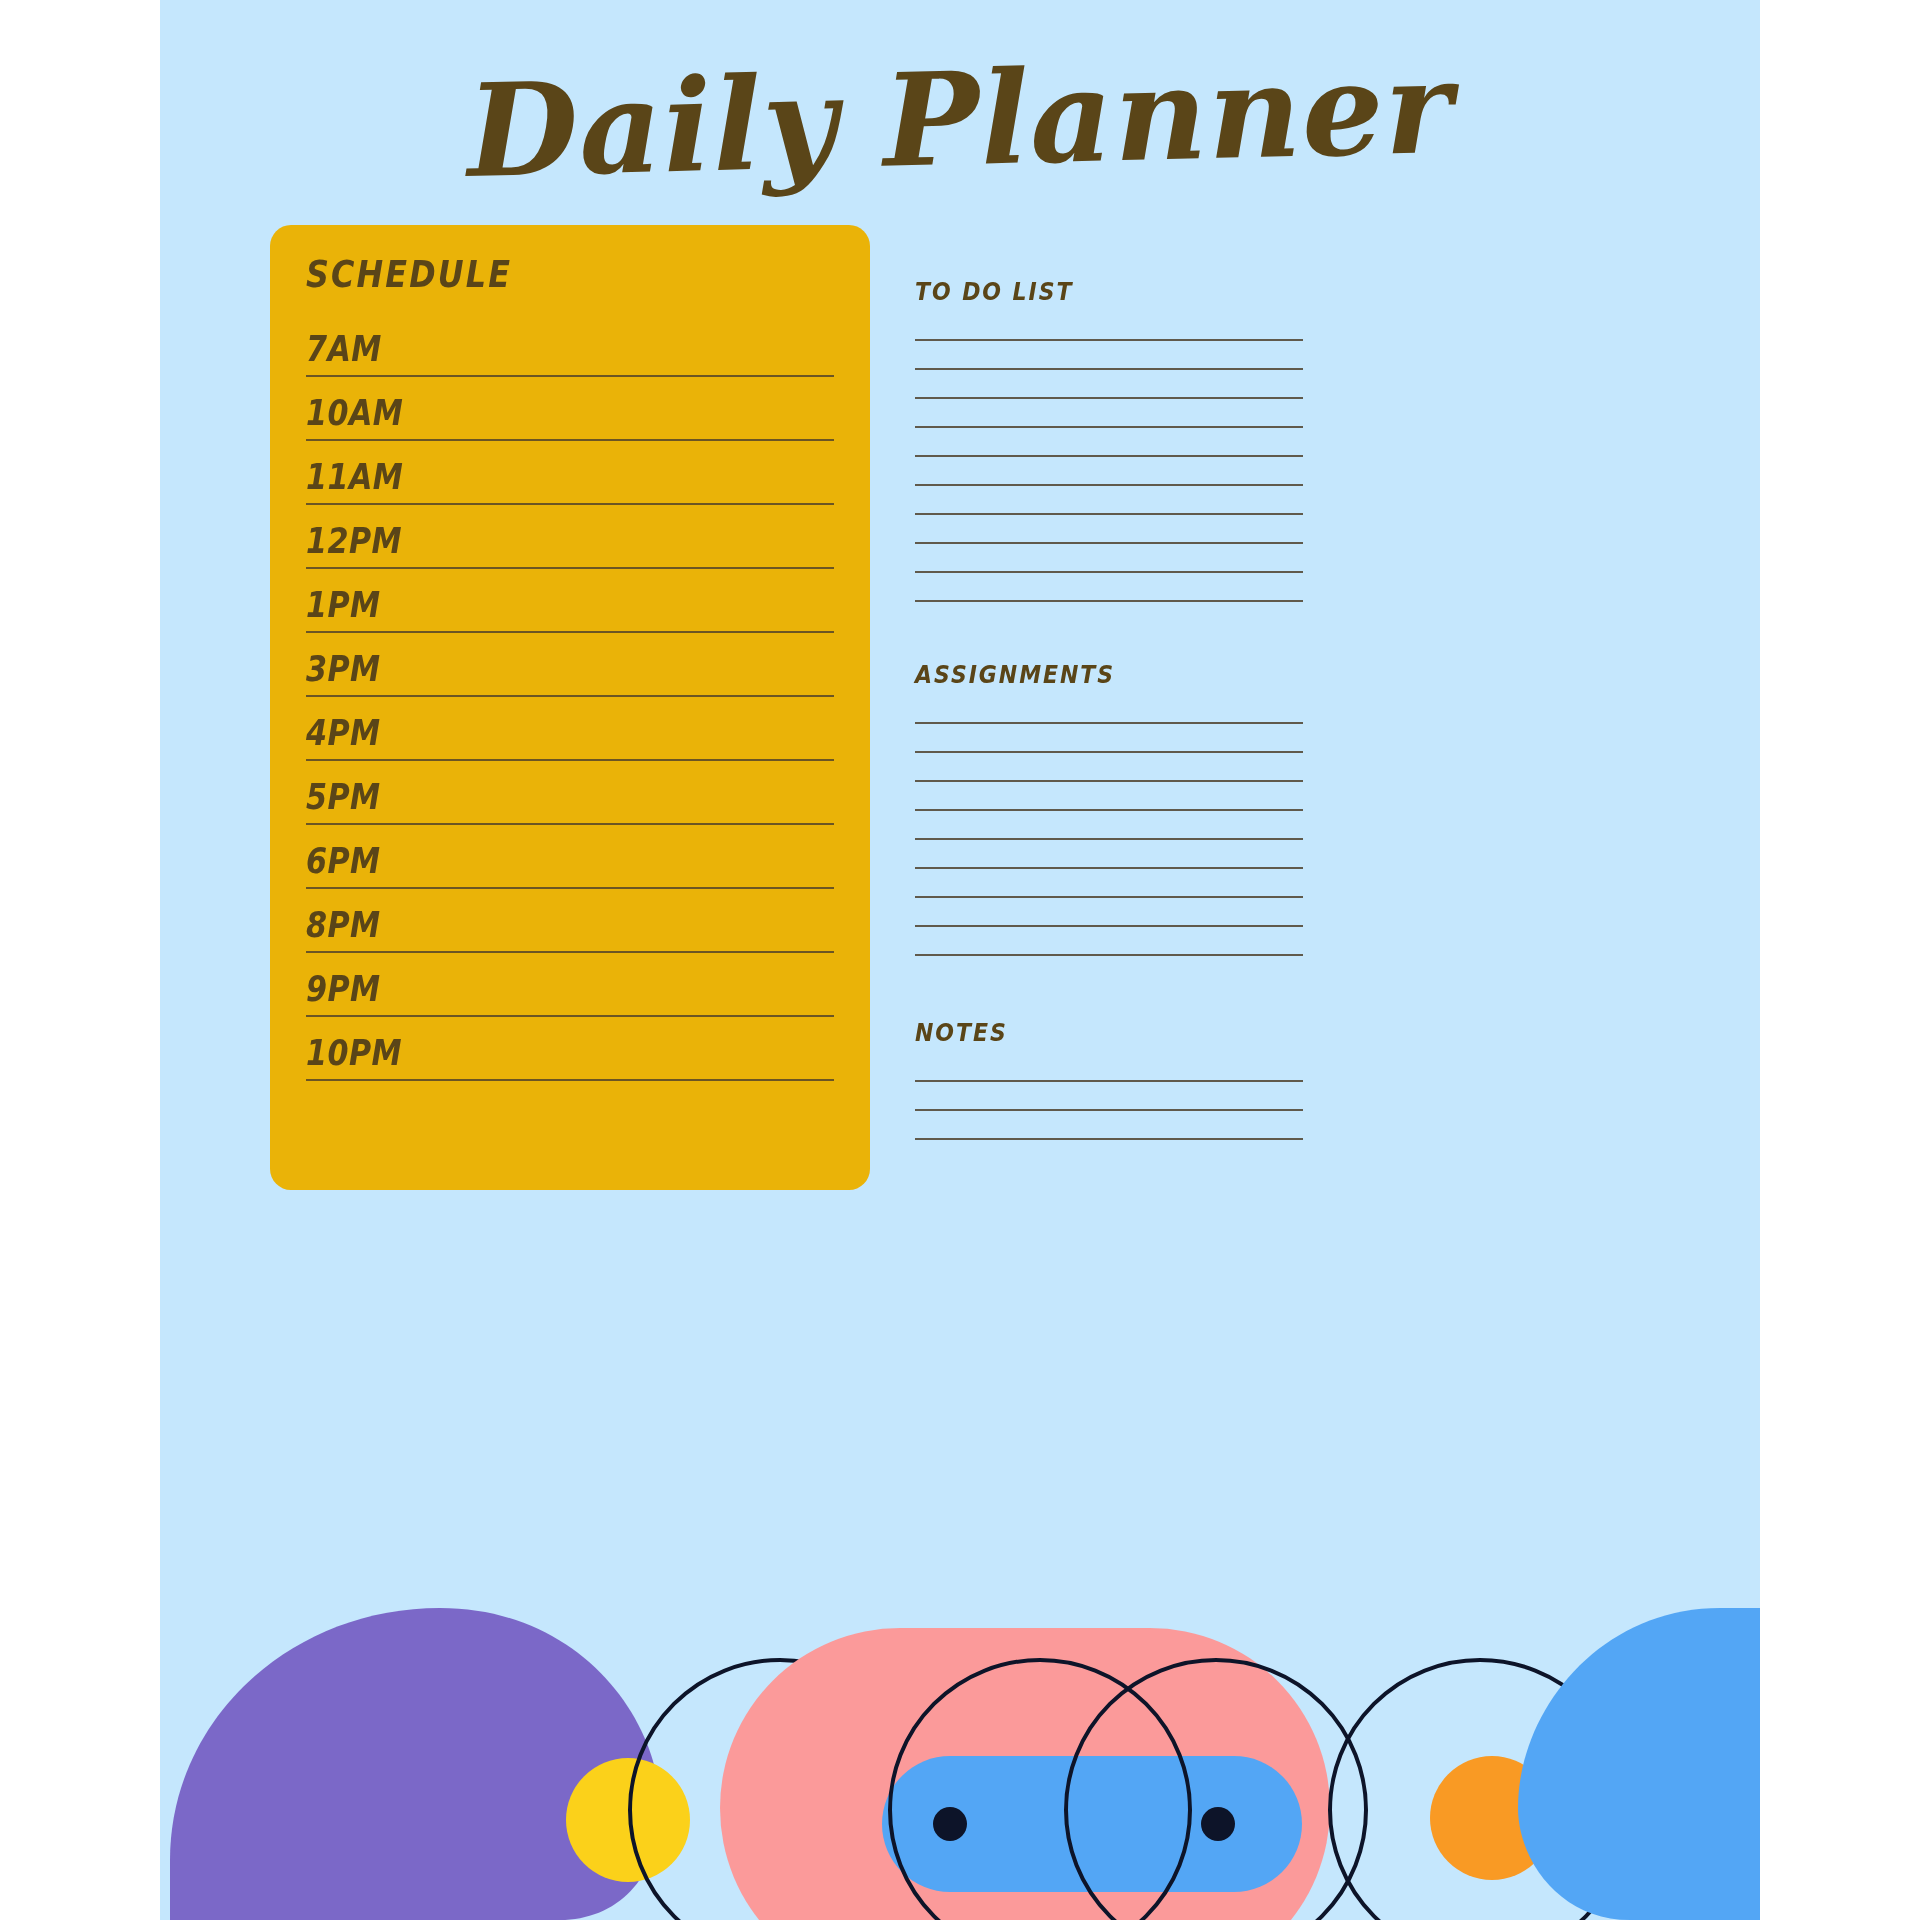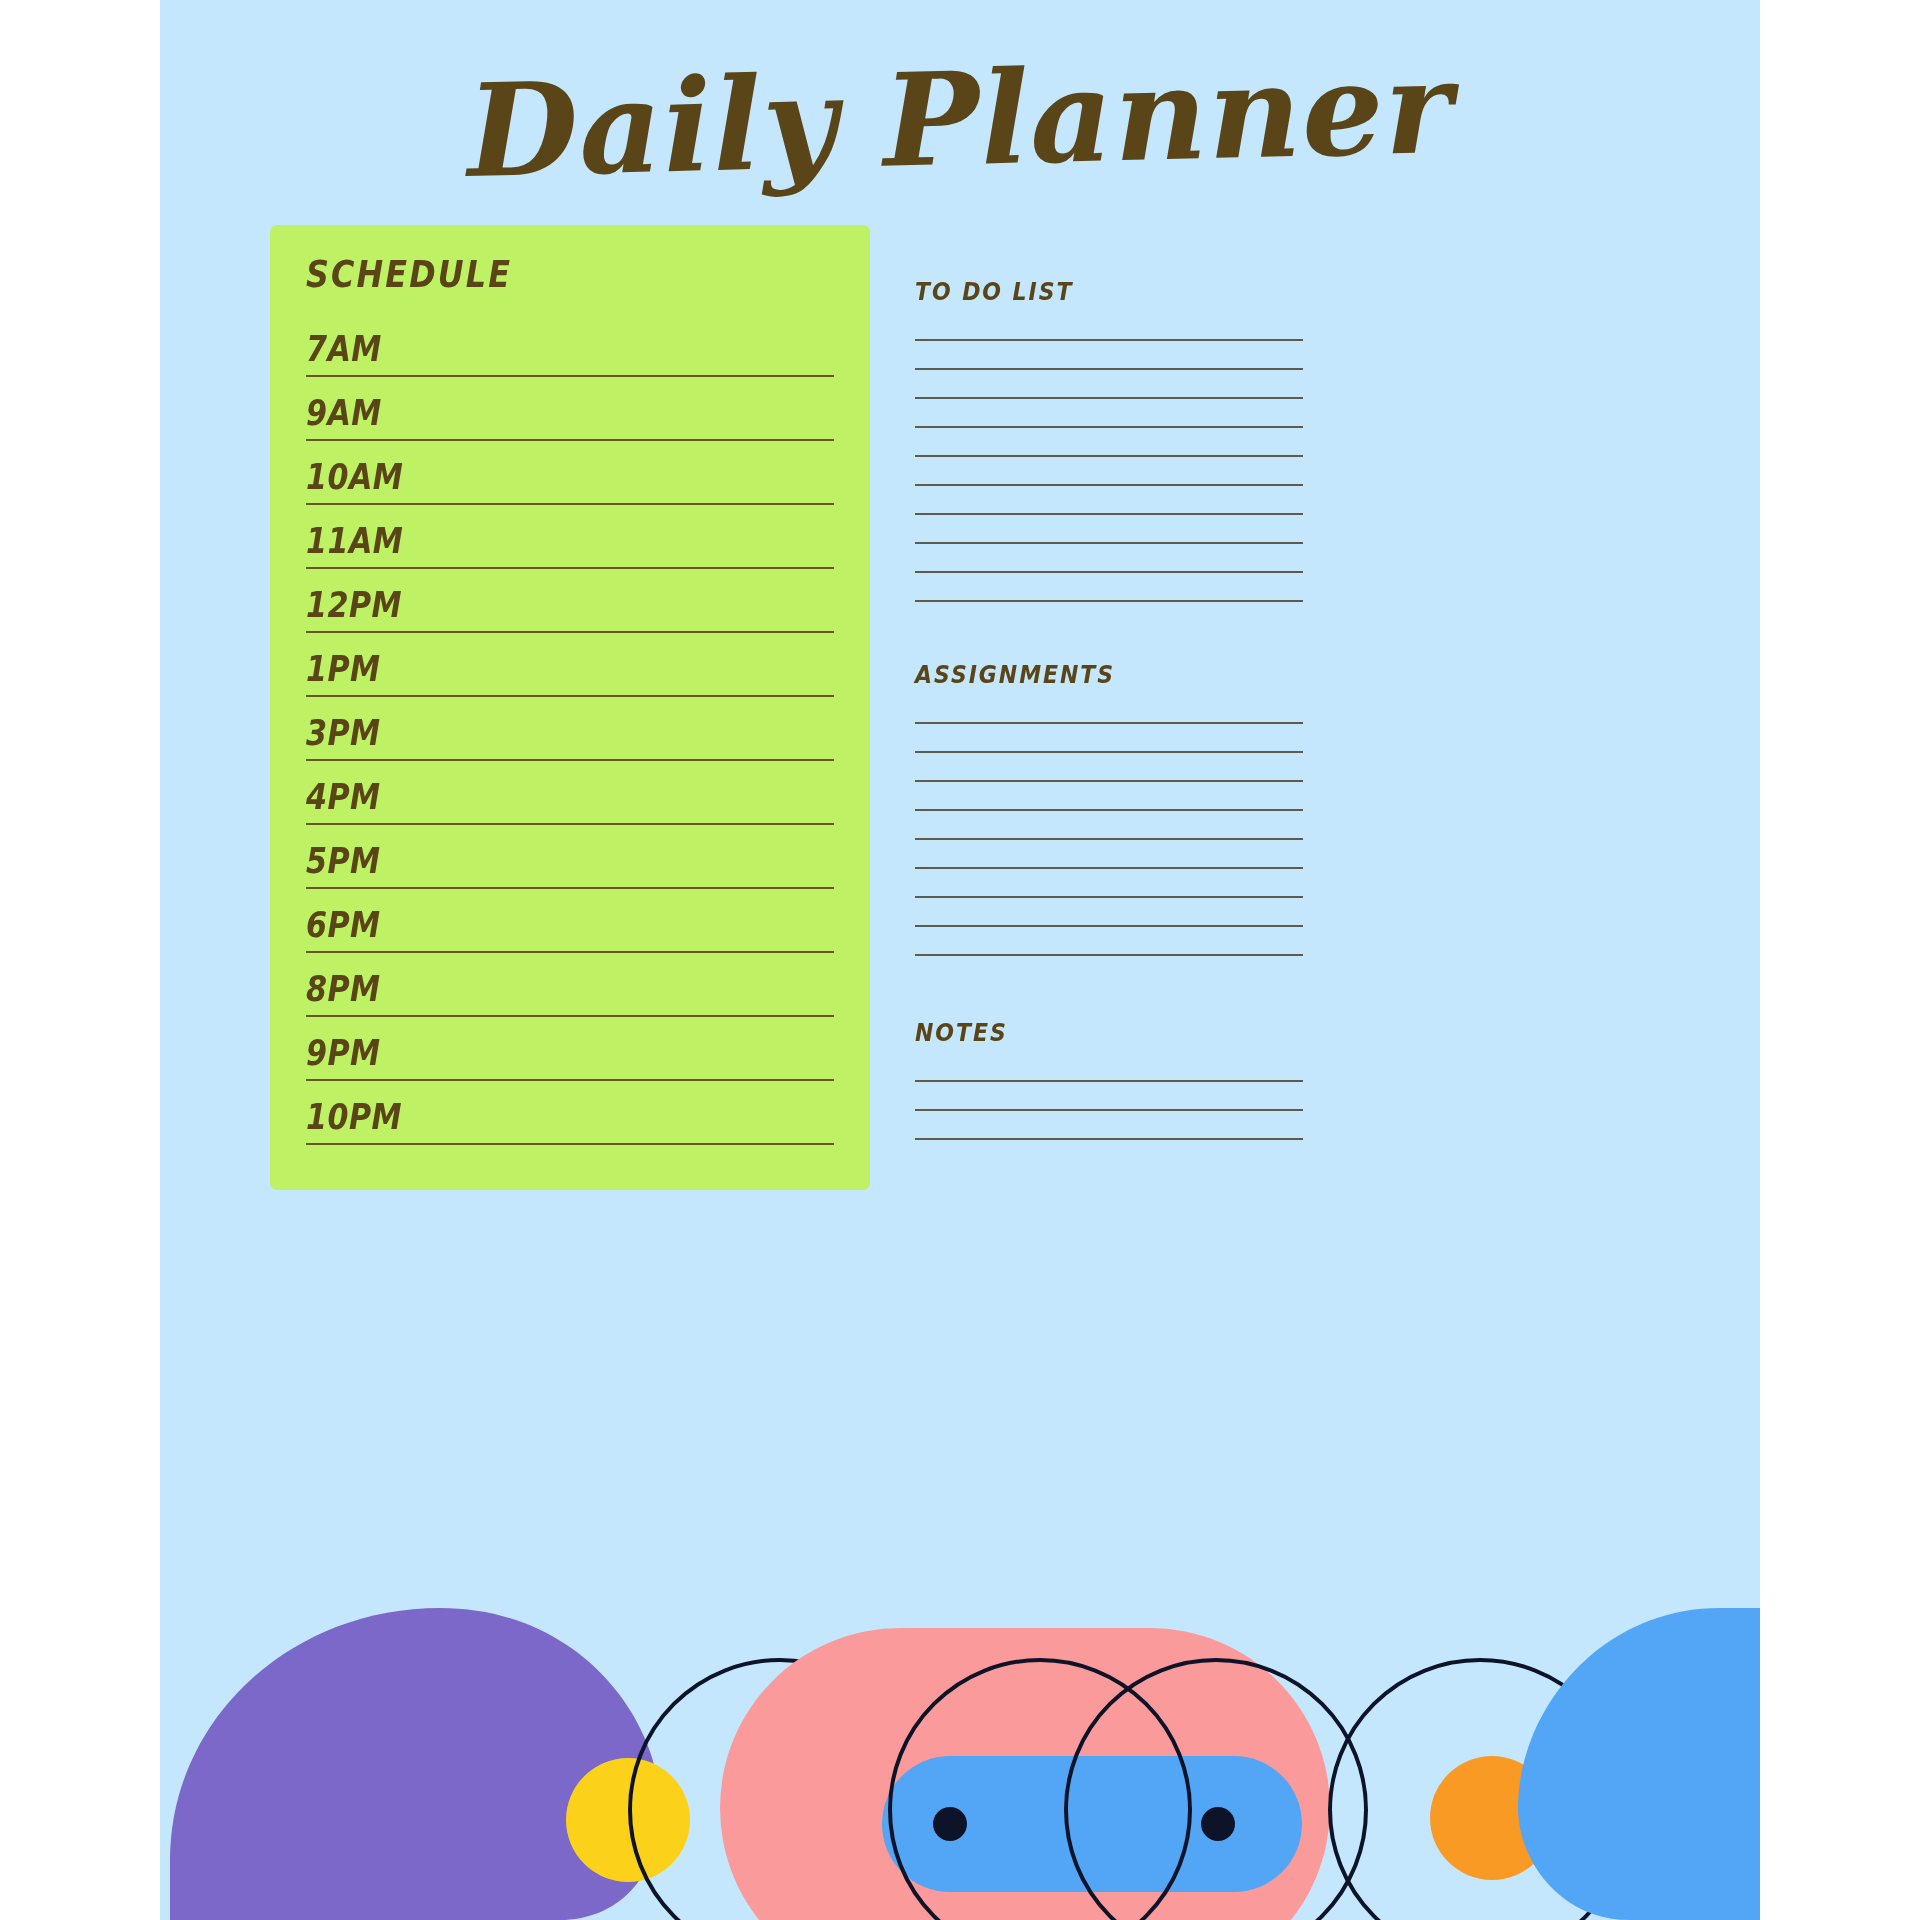--- a/index.html
+++ b/index.html
@@ -31,22 +31,22 @@
     color:#5a4518;
     transform:rotate(-1.4deg);
     white-space:nowrap;
   }
 
   
   .schedule-card{
     position:absolute;
     left:110px;top:225px;
     width:600px;height:965px;
-    background:#bef264;
-    border-radius:7px;
+    background:#eab308;
+    border-radius:21px;
   }
   .schedule-head{
     position:absolute;
     left:36px;top:28px;
     font-family:"DejaVu Sans",sans-serif;
     font-style:italic;
     font-weight:700;
     font-size:37px;
     letter-spacing:2.5px;
     color:#5a4518;
@@ -119,23 +119,20 @@
 
 <div class="page">
 
   <div class="title">Daily Planner</div>
 
   <div class="schedule-card">
     <div class="schedule-head">SCHEDULE</div>
     <div class="sched-rows" id="sched-rows">
         <div class="sched-row">
           <span class="t">7AM</span>
-        </div>
-        <div class="sched-row">
-          <span class="t">9AM</span>
         </div>
         <div class="sched-row">
           <span class="t">10AM</span>
         </div>
         <div class="sched-row">
           <span class="t">11AM</span>
         </div>
         <div class="sched-row">
           <span class="t">12PM</span>
         </div>

